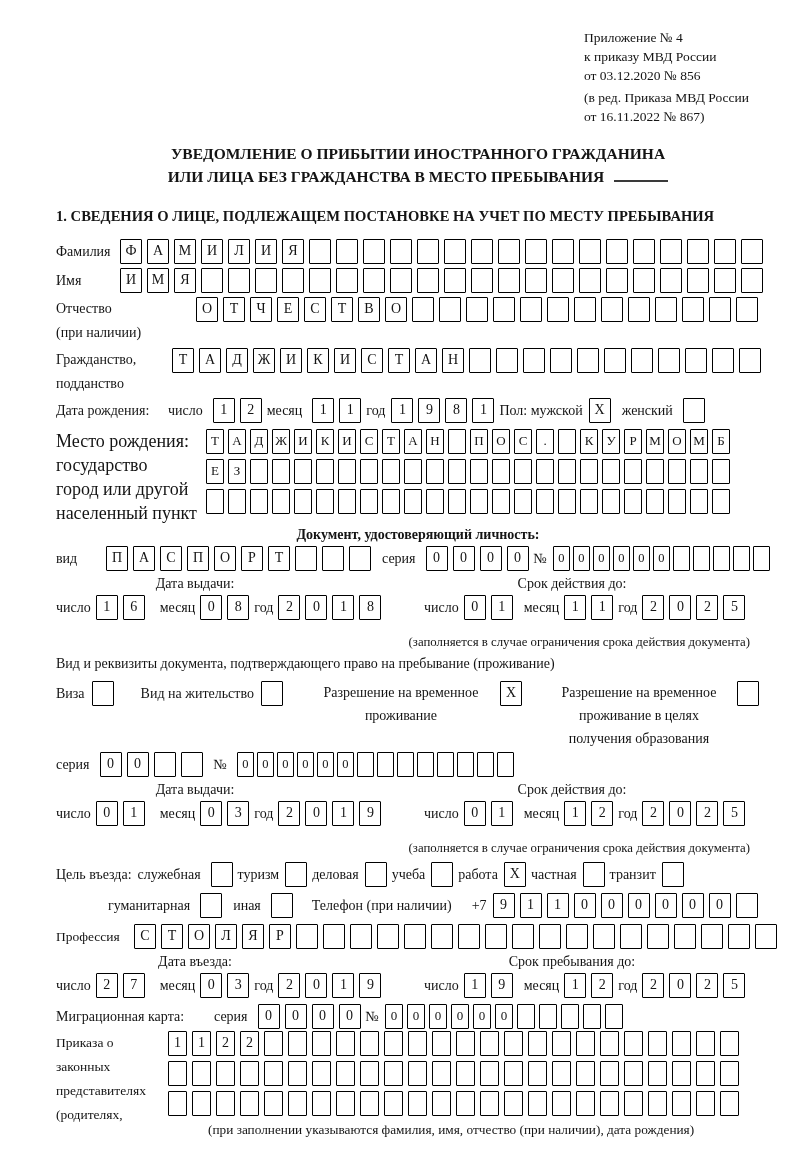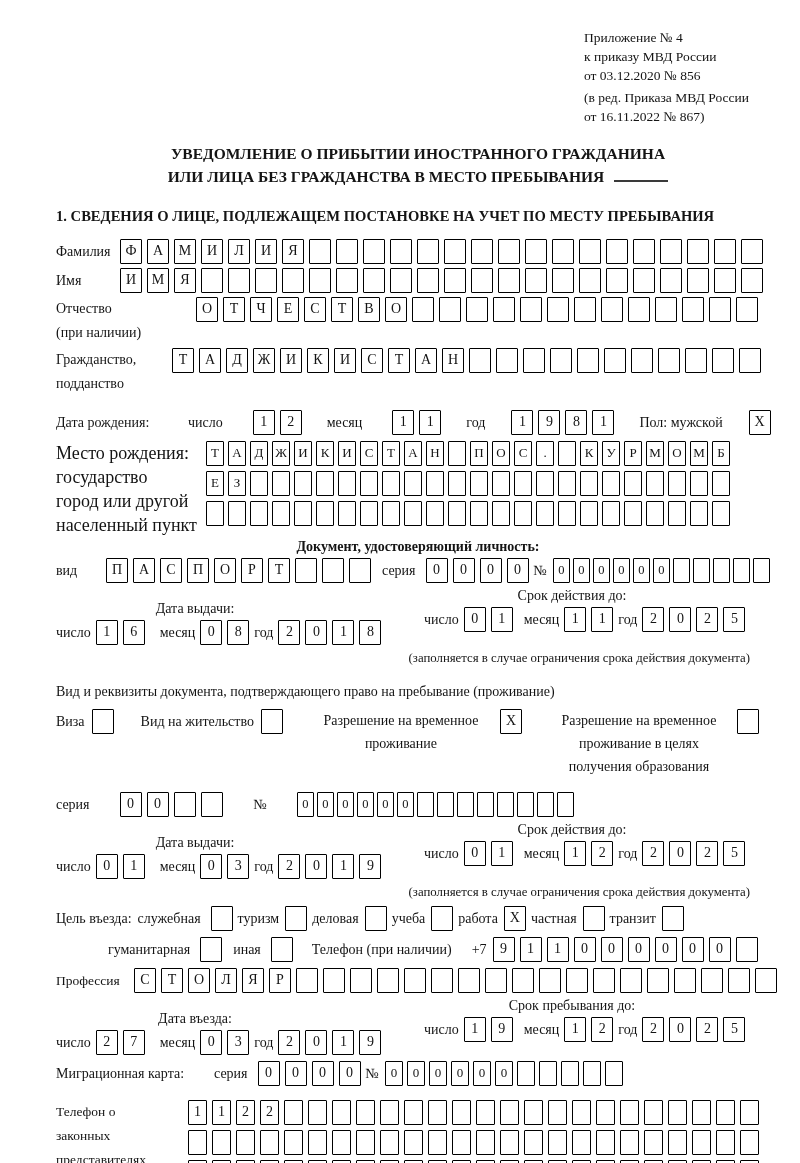--- a/index.html
+++ b/index.html
@@ -18,40 +18,40 @@
   .cell{display:inline-block;box-sizing:border-box;flex:0 0 auto;width:22px;height:25px;
         border:1.6px solid #000;border-radius:1px;margin-right:5px;text-align:center;
         font-size:14px;line-height:22px;background:#fff;}
   .cells.md .cell{width:19px;margin-right:5px;}
   .cells.sm .cell{width:18px;margin-right:4px;font-size:13px;}
   .cells.xs .cell{width:17px;margin-right:3px;font-size:12.5px;}
   
   .frow{display:flex;align-items:flex-start;}
   .lbl{font-size:14px;line-height:25px;white-space:nowrap;}
   .lblk{font-size:14px;line-height:24px;}
-  .mt3{margin-top:3px;}.mt4{margin-top:4px;}.mt5{margin-top:14px;gap:20px;}.mt6{margin-top:6px;}.mt14{margin-top:14px;}
+  .mt3{margin-top:3px;}.mt4{margin-top:4px;}.mt5{margin-top:2px;}.mt6{margin-top:6px;}.mt14{margin-top:14px;}
   .w64{width:64px;flex:0 0 64px;}
   .wlab{flex:0 0 auto;}
   .gap6{margin-left:6px;}.gap10{margin-left:10px;}.gap14{margin-left:14px;}.gap20{margin-left:20px;}
   
   .twocol{display:flex;align-items:flex-start;}
   .leftlines{flex:0 0 auto;font-size:18px;line-height:24px;}
   .rowstack .cells{display:flex;margin-bottom:5px;}
   
   .dochead{text-align:center;font-weight:bold;font-size:14px;margin-top:2px;}
   
   .dblock{display:flex;margin-top:4px;}
   .dcol-l{flex:0 0 368px;}
   .dcol-r{flex:1;}
   .dtitle{text-align:center;font-size:14px;line-height:18px;margin-bottom:2px;}
-  .dtitle.tl{padding-right:90px;margin-top:13px;}
+  .dtitle.tl{padding-right:90px;}
   .dtitle.tr{padding-right:60px;}
   .dgrp{display:flex;align-items:flex-start;}
   .dgrp .lbl{margin-right:5px;}
-  .vnote{text-align:right;font-size:12.8px;line-height:16px;margin-top:5px;padding-right:30px;}
+  .vnote{text-align:right;font-size:12.8px;line-height:16px;margin-top:14px;padding-right:30px;}
   
   .optrow{display:flex;align-items:flex-start;margin-top:5px;gap:8px;}
   .opt{display:flex;align-items:flex-start;}
   .opt .lbl{margin-right:7px;}
   .lblc{text-align:center;font-size:14px;line-height:23px;margin-right:8px;}
   .w182{width:182px;}
   .w180{width:180px;}
   .repnote{font-size:13.3px;line-height:17px;padding-left:148px;margin-top:2px;}
   .replines{flex:0 0 112px;font-size:13.5px;line-height:24px;}
 </style>
@@ -660,21 +660,21 @@
         <span class="cell"></span>
         <span class="cell"></span>
         <span class="cell"></span>
         <span class="cell"></span>
         <span class="cell"></span>
       </span>
   </div>
 
   <div class="twocol mt5">
     <div class="replines">
-      <div>Телефон о</div>
+      <div>Приказа о</div>
       <div>законных</div>
       <div>представителях</div>
       <div>(родителях,</div>
 
     </div>
     <div class="rowstack">
       <span class="cells md">
           <span class="cell">1</span>
           <span class="cell">1</span>
           <span class="cell">2</span>

